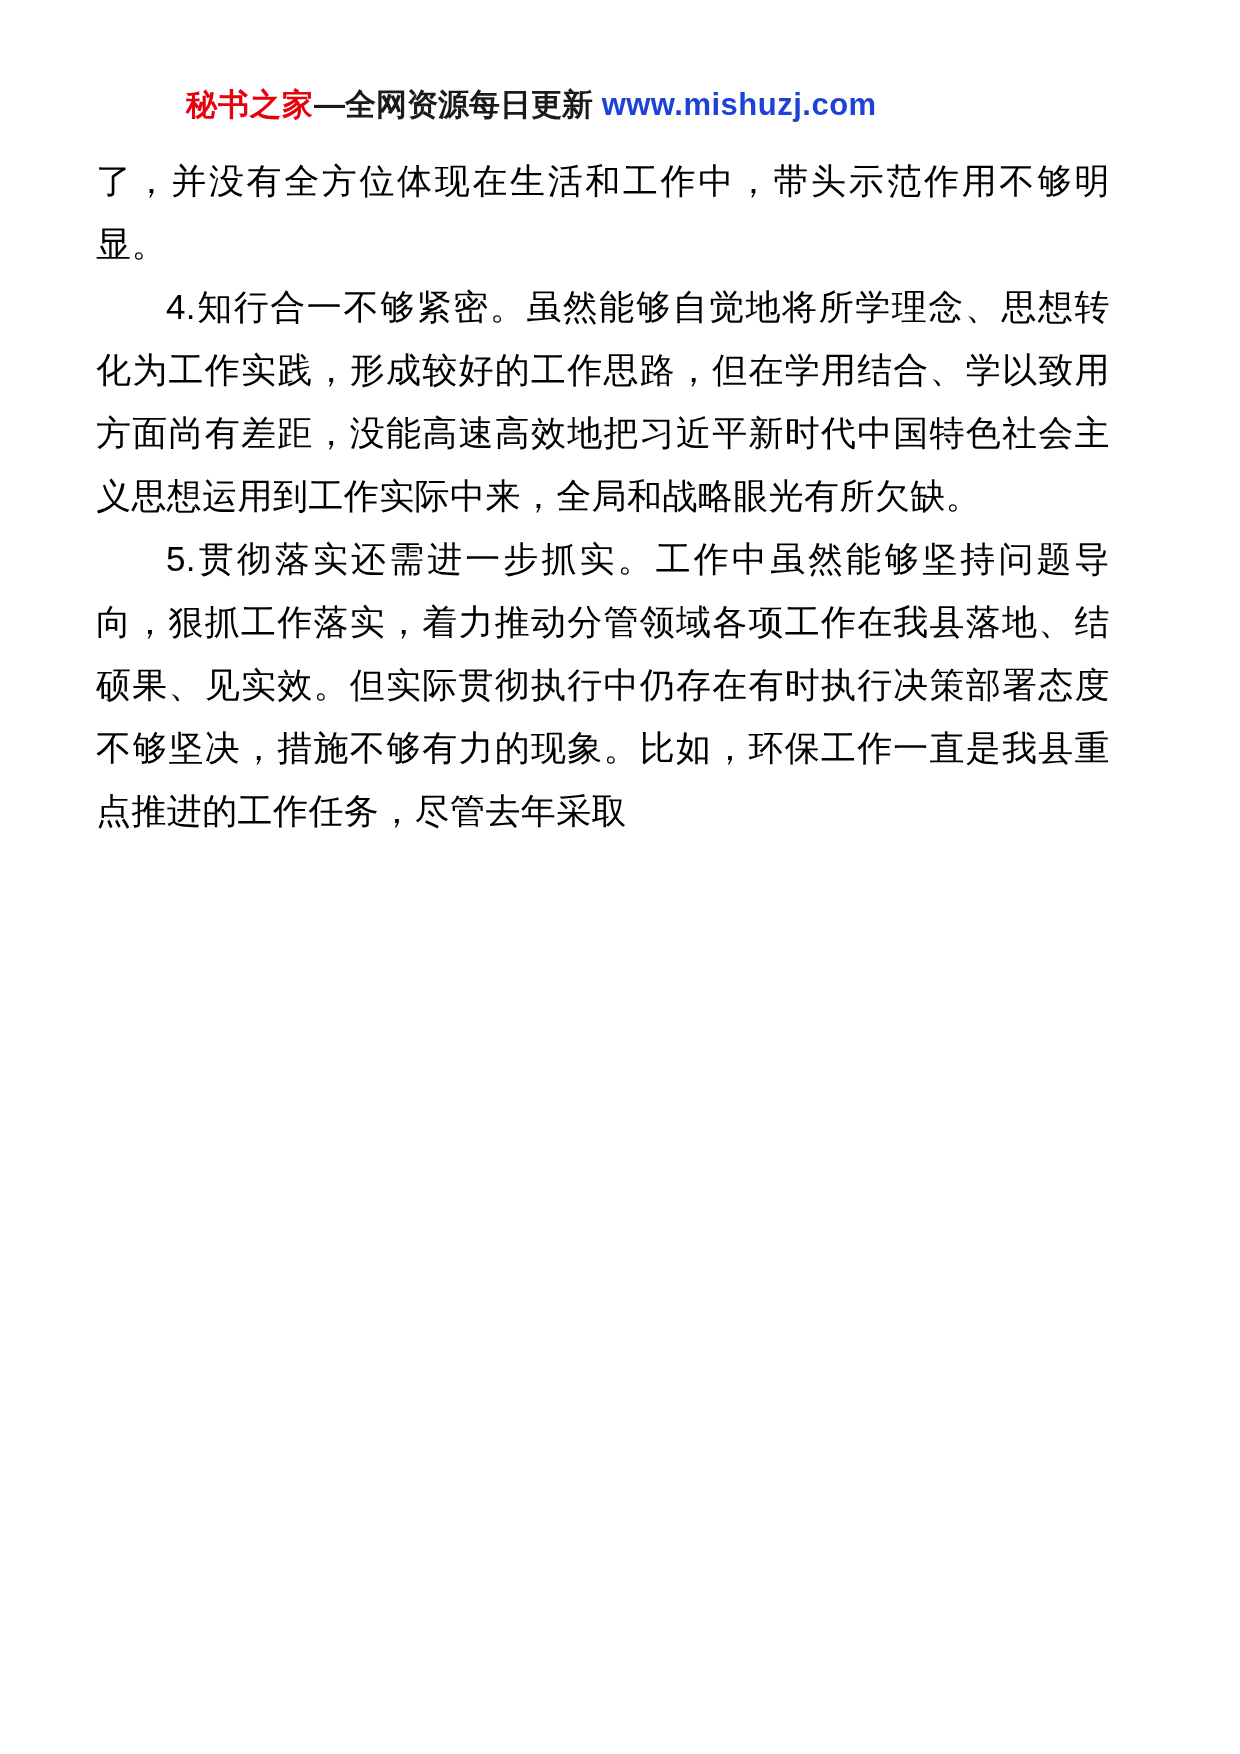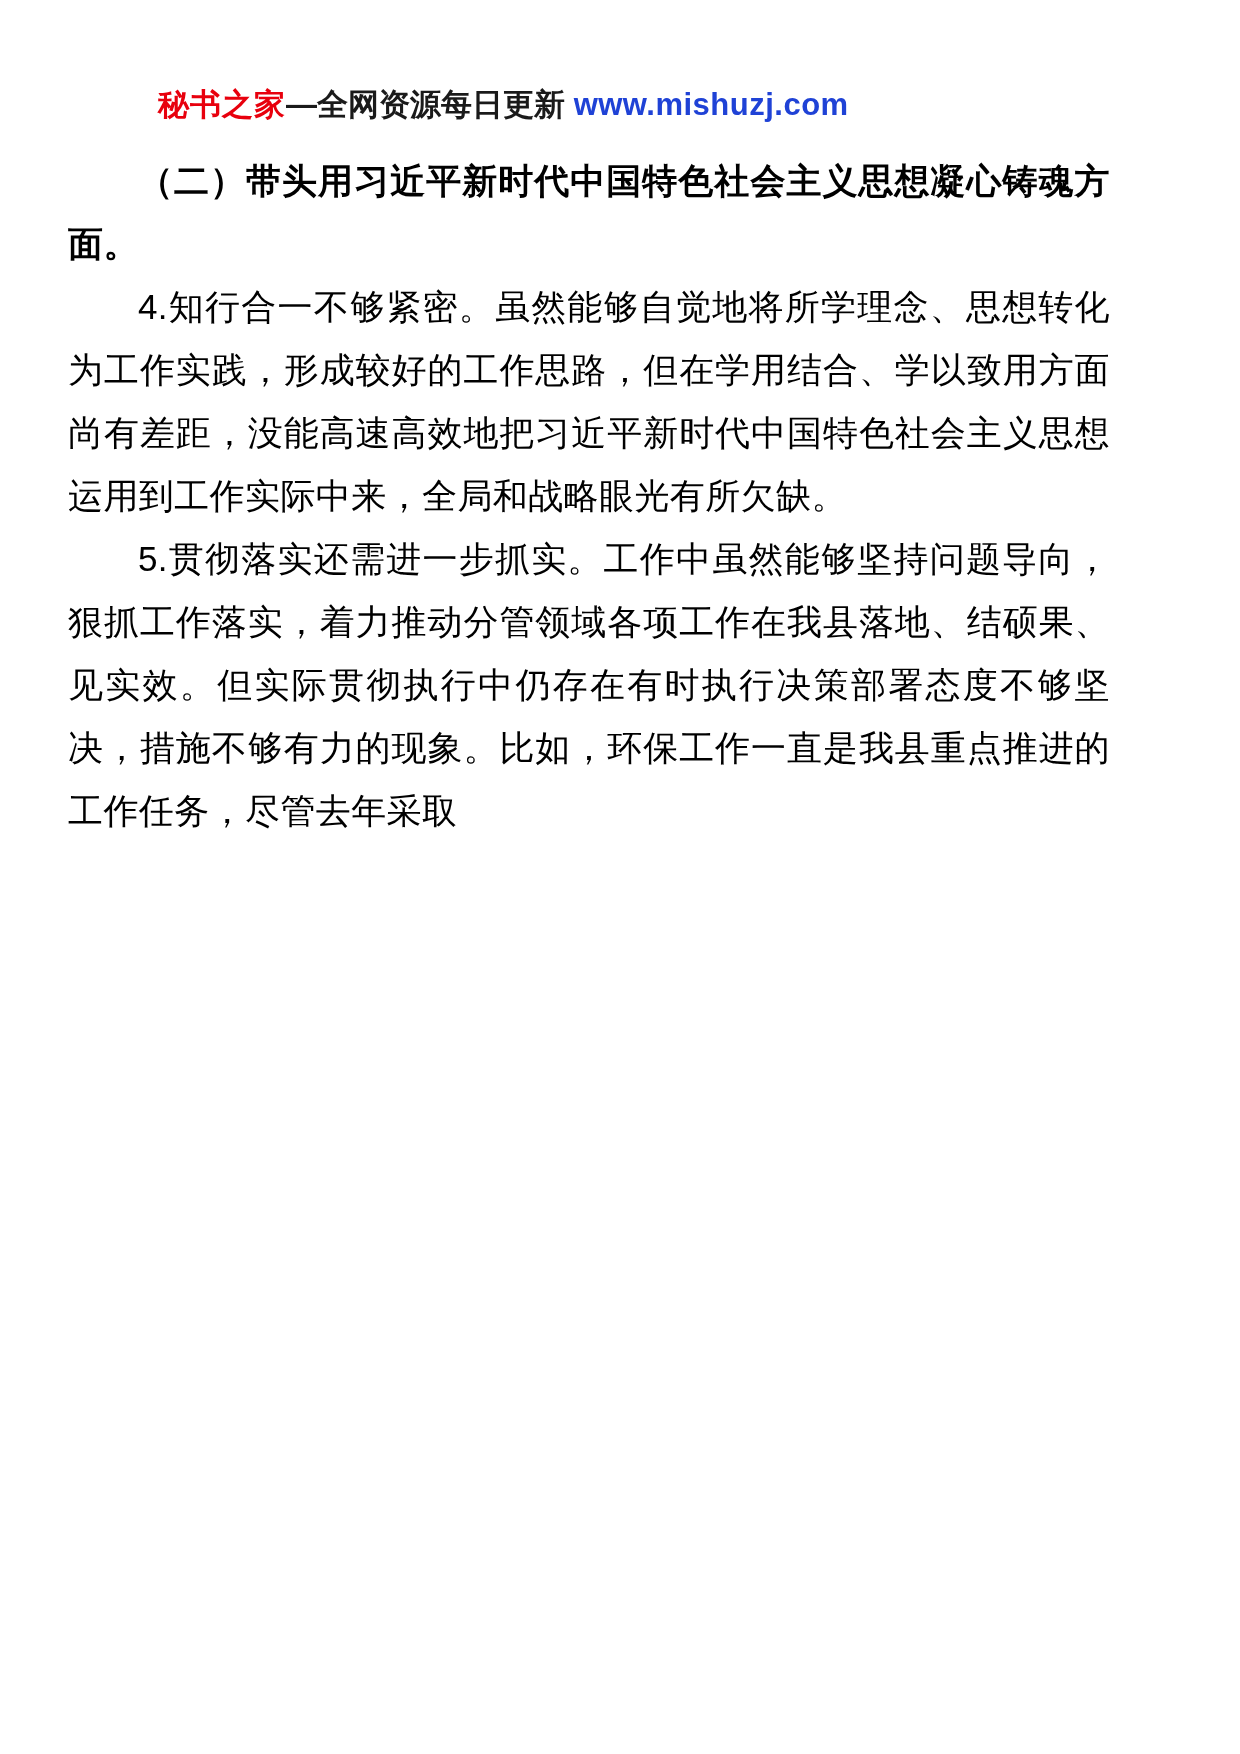--- a/index.html
+++ b/index.html
@@ -12,21 +12,21 @@
     height: 1754px;
     font-family: "Liberation Sans", sans-serif;
     color: #000000;
     position: relative;
     overflow: hidden;
   }
   .page {
     width: 1240px;
     height: 1754px;
     box-sizing: border-box;
-    padding: 86px 130px 0 68px;
+    padding: 86px 130px 0 96px;
     position: relative;
   }
   .watermark {
     font-size: 31px;
     line-height: 1.2;
     white-space: nowrap;
     margin-bottom: 26px;
     margin-left: 90px;
     font-family: "Liberation Sans", sans-serif;
   }
@@ -68,18 +68,18 @@
 </head>
 <body>
 
 <div class="page">
 
   <div class="watermark">
     <span class="wm-brand">秘书之家</span><span class="wm-mid">—全网资源每日更新</span> <span class="wm-url">www.mishuzj.com</span>
   </div>
 
   <div class="doc-body">
-    <p class="heading">（二）带头用习近平新时代中国特色社会主义思想凝心铸魂方面。</p>
+    <p class="para noindent">了，并没有全方位体现在生活和工作中，带头示范作用不够明显。</p>
     <p class="para">4.知行合一不够紧密。虽然能够自觉地将所学理念、思想转化为工作实践，形成较好的工作思路，但在学用结合、学以致用方面尚有差距，没能高速高效地把习近平新时代中国特色社会主义思想运用到工作实际中来，全局和战略眼光有所欠缺。</p>
     <p class="para">5.贯彻落实还需进一步抓实。工作中虽然能够坚持问题导向，狠抓工作落实，着力推动分管领域各项工作在我县落地、结硕果、见实效。但实际贯彻执行中仍存在有时执行决策部署态度不够坚决，措施不够有力的现象。比如，环保工作一直是我县重点推进的工作任务，尽管去年采取</p>
   </div>
 
 </div>
 
 </body></html>

